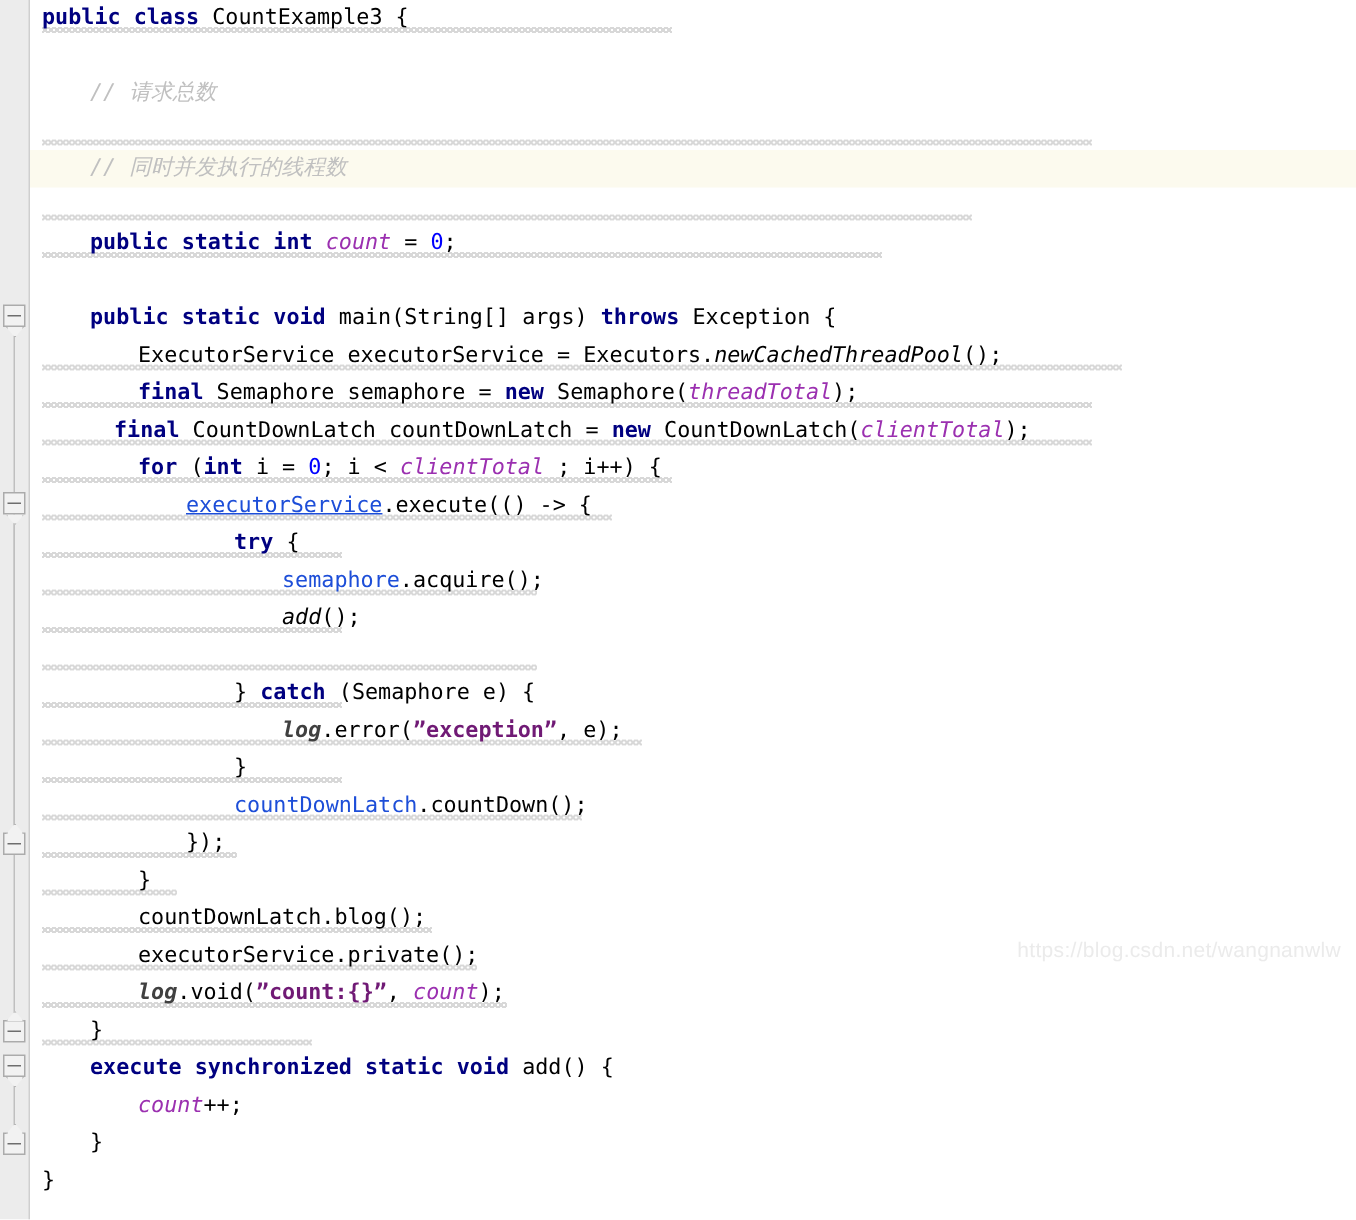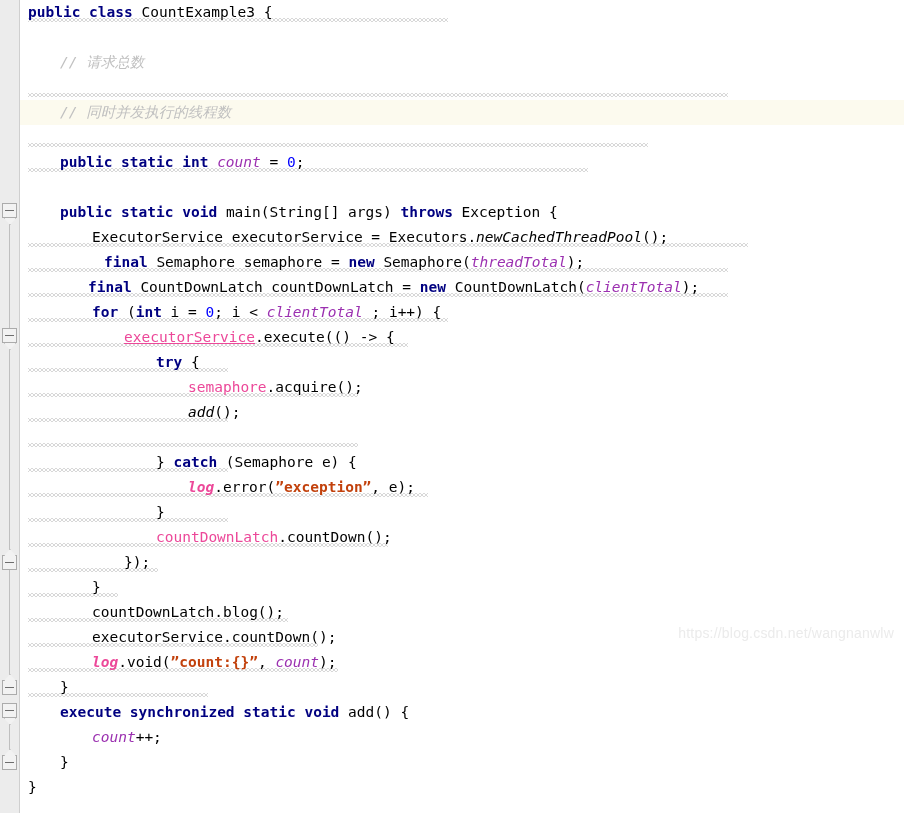--- a/index.html
+++ b/index.html
@@ -54,25 +54,25 @@
     line-height: 25px;
     font-size: 14.5px;
     white-space: pre;
     color: #000000;
     letter-spacing: 0px;
   }
 
   
   .kw      { color: #000080; font-weight: bold; }          
   .num     { color: #0000FF; }                              
-  .str     { color: #c2410c; font-weight: bold; margin-top: 16px; }           
+  .str     { color: #701a75; font-weight: bold; margin-top: 16px; }           
   .cmt     { color: #C0C0C0; font-style: italic; }          
   .fld     { color: #9B30B0; font-style: italic; }          
-  .lvar    { color: #ec4899; }                              
-  .logv    { color: #ec4899; font-weight: bold; font-style: italic; } 
+  .lvar    { color: #1d4ed8; }                              
+  .logv    { color: #404040; font-weight: bold; font-style: italic; } 
   .smeth   { color: #000000; font-style: italic; }          
   .plain   { color: #000000; }
   .uline   { text-decoration: underline; }
 
   
   .hl {
     background: #F0E2A8;
   }
 
   
@@ -203,23 +203,23 @@
 
     <div class="line" style="top:100px; left:60px;"><span class="cmt">// 同时并发执行的线程数</span></div>
 
 
     <div class="line" style="top:150px; left:60px;"><span class="kw">public static int</span> <span class="fld">count</span> <span class="plain">=</span> <span class="num">0</span><span class="plain">;</span></div>
 
     <div class="line" style="top:200px; left:60px;"><span class="kw">public static void</span> <span class="plain">main(String[] args)</span> <span class="kw">throws</span> <span class="plain">Exception {</span></div>
 
     <div class="line" style="top:225px; left:92px;"><span class="plain">ExecutorService executorService = Executors.</span><span class="smeth">newCachedThreadPool</span><span class="plain">();</span></div>
 
-    <div class="line" style="top:250px; left:104px;"><span class="kw">final</span> <span class="plain">Semaphore semaphore =</span> <span class="kw">new</span> <span class="plain">Semaphore(</span><span class="fld">threadTotal</span><span class="plain">);</span></div>
-
-    <div class="line" style="top:275px; left:88px;"><span class="kw">final</span> <span class="plain">CountDownLatch countDownLatch =</span> <span class="kw">new</span> <span class="plain">CountDownLatch(</span><span class="fld">clientTotal</span><span class="plain">);</span></div>
+    <div class="line" style="top:250px; left:92px;"><span class="kw">final</span> <span class="plain">Semaphore semaphore =</span> <span class="kw">new</span> <span class="plain">Semaphore(</span><span class="fld">threadTotal</span><span class="plain">);</span></div>
+
+    <div class="line" style="top:275px; left:76px;"><span class="kw">final</span> <span class="plain">CountDownLatch countDownLatch =</span> <span class="kw">new</span> <span class="plain">CountDownLatch(</span><span class="fld">clientTotal</span><span class="plain">);</span></div>
 
     <div class="line" style="top:300px; left:92px;"><span class="kw">for</span> <span class="plain">(</span><span class="kw">int</span> <span class="plain">i =</span> <span class="num">0</span><span class="plain">; i &lt;</span> <span class="fld">clientTotal</span> <span class="plain">; i++) {</span></div>
 
     <div class="line" style="top:325px; left:124px;"><span class="lvar uline">executorService</span><span class="plain">.execute(() -&gt; {</span></div>
 
     <div class="line" style="top:350px; left:156px;"><span class="kw">try</span> <span class="plain">{</span></div>
 
     <div class="line" style="top:375px; left:188px;"><span class="lvar">semaphore</span><span class="plain">.acquire();</span></div>
 
     <div class="line" style="top:400px; left:188px;"><span class="smeth">add</span><span class="plain">();</span></div>
@@ -232,21 +232,21 @@
     <div class="line" style="top:500px; left:156px;"><span class="plain">}</span></div>
 
     <div class="line" style="top:525px; left:156px;"><span class="lvar">countDownLatch</span><span class="plain">.countDown();</span></div>
 
     <div class="line" style="top:550px; left:124px;"><span class="plain">});</span></div>
 
     <div class="line" style="top:575px; left:92px;"><span class="plain">}</span></div>
 
     <div class="line" style="top:600px; left:92px;"><span class="plain">countDownLatch.blog();</span></div>
 
-    <div class="line" style="top:625px; left:92px;"><span class="plain">executorService.countDown();</span></div>
+    <div class="line" style="top:625px; left:92px;"><span class="plain">executorService.private();</span></div>
 
     <div class="line" style="top:650px; left:92px;"><span class="logv">log</span><span class="plain">.void(</span><span class="str">”count:{}”</span><span class="plain">,</span> <span class="fld">count</span><span class="plain">);</span></div>
 
     <div class="line" style="top:675px; left:60px;"><span class="plain">}</span></div>
 
     <div class="line" style="top:700px; left:60px;"><span class="kw">execute synchronized static void</span> <span class="plain">add() {</span></div>
 
     <div class="line" style="top:725px; left:92px;"><span class="fld">count</span><span class="plain">++;</span></div>
 
     <div class="line" style="top:750px; left:60px;"><span class="plain">}</span></div>

